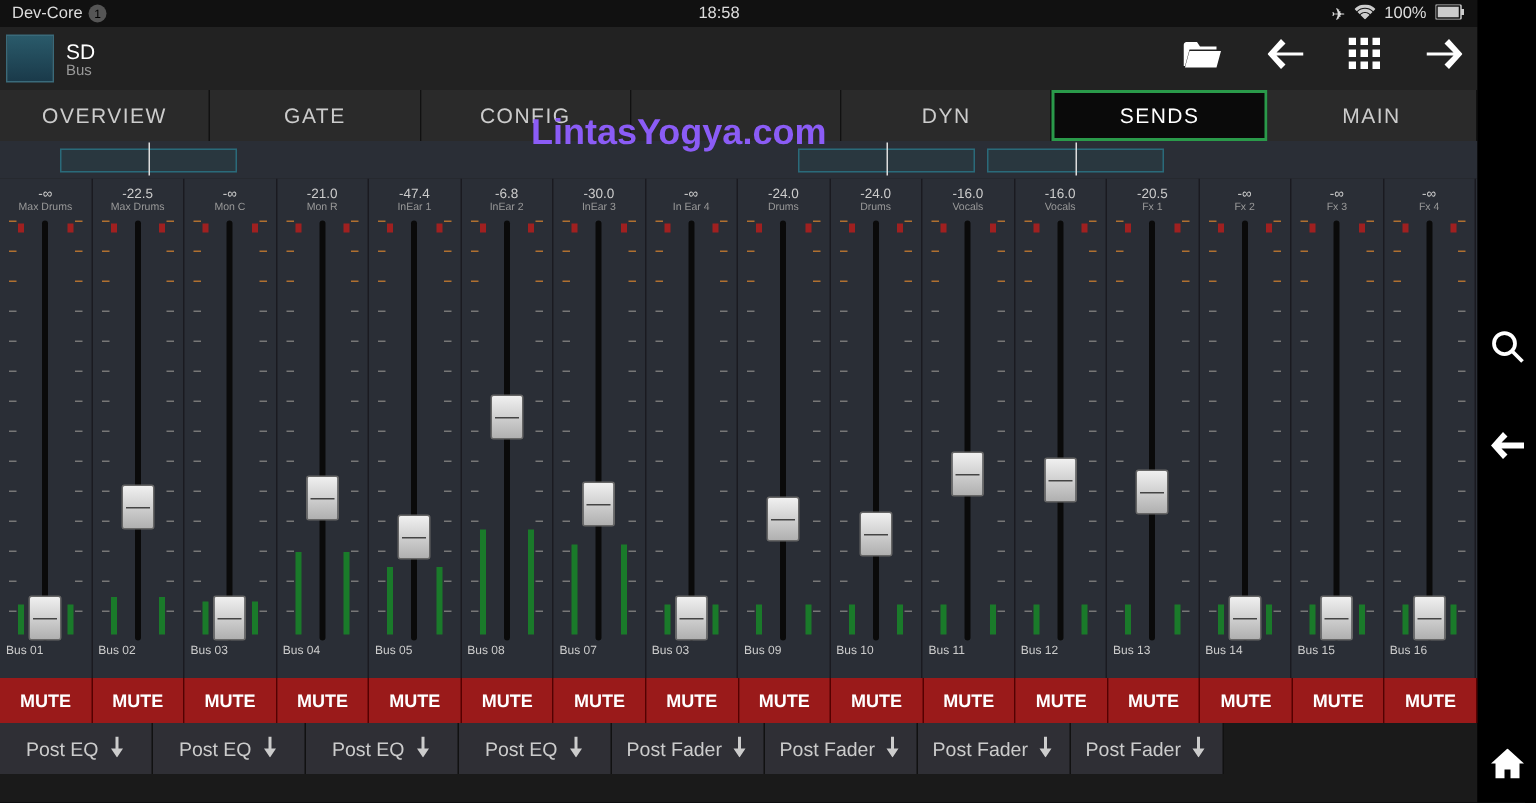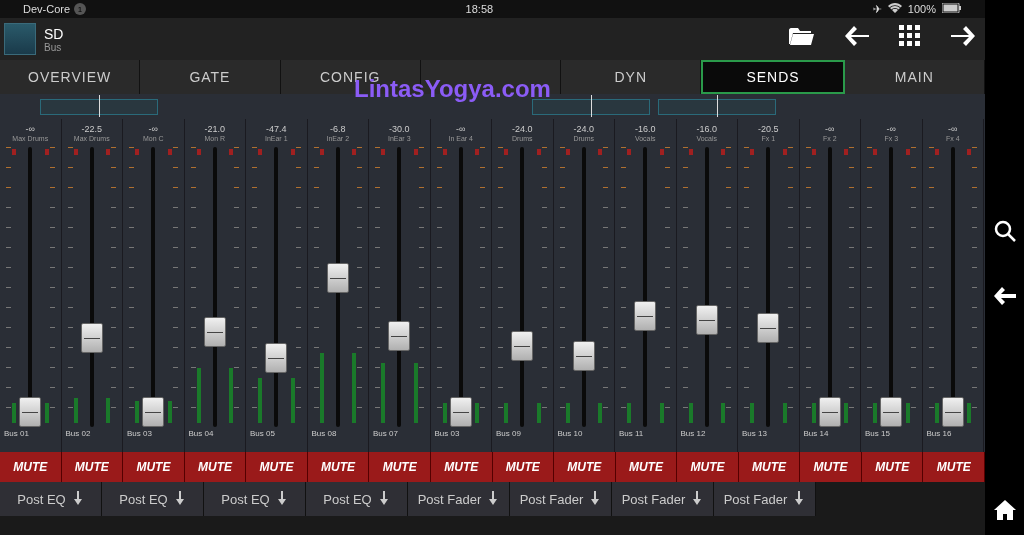--- a/index.html
+++ b/index.html
@@ -2,21 +2,21 @@
 <html><head>
 <meta charset="utf-8">
 <style>
   * { box-sizing: border-box; margin: 0; padding: 0; font-family: Arial, Helvetica, sans-serif; }
   html, body { width: 1024px; height: 535px; background: #000; color: #ccc; overflow: hidden; }
   .app { display: flex; width: 1024px; height: 535px; }
   .main-area { width: 985px; height: 535px; background: #1a1a1a; display: flex; flex-direction: column; }
   .right-bar { width: 39px; height: 535px; background: #000; display: flex; flex-direction: column; align-items: center; justify-content: flex-start; padding-top: 220px; gap: 40px; }
   .right-bar .icon { color: #fff; font-size: 20px; cursor: pointer; }
 
-  .status-bar { height: 18px; background: #111; color: #ddd; font-size: 11px; display: flex; align-items: center; justify-content: space-between; padding: 0 23px; }
+  .status-bar { height: 18px; background: #111; color: #ddd; font-size: 11px; display: flex; align-items: center; justify-content: space-between; padding: 0 8px; }
   .status-left { display: flex; align-items: center; gap: 4px; }
   .status-dot { width: 12px; height: 12px; border-radius: 50%; background: #555; font-size: 8px; display: flex; align-items: center; justify-content: center; color: #000; }
   .status-right { display: flex; align-items: center; gap: 6px; }
 
   .title-bar { height: 42px; background: #222; display: flex; align-items: center; justify-content: space-between; padding: 0 10px 0 4px; }
   .title-left { display: flex; align-items: center; gap: 8px; }
   .channel-icon { width: 32px; height: 32px; background: linear-gradient(#2a5a6a,#1a3a4a); border: 1px solid #3a6a7a; }
   .title-texts { display: flex; flex-direction: column; }
   .title-main { color: #fff; font-size: 14px; }
   .title-sub { color: #999; font-size: 10px; }
@@ -48,21 +48,21 @@
   .tick { position: absolute; width: 5px; height: 1px; background: #888; }
   .meter { position: absolute; bottom: 4px; width: 4px; background: #1a7a2a; }
   .meter.l { left: 12px; }
   .meter.r { right: 12px; }
   .led-red { position: absolute; top: 2px; width: 4px; height: 6px; background: #a02020; }
   .led-red.l { left: 12px; }
   .led-red.r { right: 12px; }
   .bus-label { height: 14px; width: 100%; font-size: 8px; color: #ccc; text-align: left; padding-left: 4px; margin-top: 2px; }
 
   .mute-row { height: 30px; display: flex; }
-  .mute { flex: 1; background: #9a1a1a; color: #fff; font-size: 12px; font-weight: bold; display: flex; align-items: center; justify-content: center; border-right: 1px solid #500; cursor: pointer; font-style: italic; }
+  .mute { flex: 1; background: #9a1a1a; color: #fff; font-size: 12px; font-weight: bold; display: flex; align-items: center; justify-content: center; border-right: 1px solid #500; cursor: pointer; }
 
   .post-row { height: 34px; display: flex; }
   .post { width: 102px; flex-shrink: 0; background: #2f2f35; color: #ccc; font-size: 13px; display: flex; align-items: center; justify-content: center; border-right: 1px solid #111; cursor: pointer; gap: 6px; }
 
   .home-icon { position: absolute; bottom: 10px; }
 </style>
 </head>
 <body>
 
 <div class="app">

